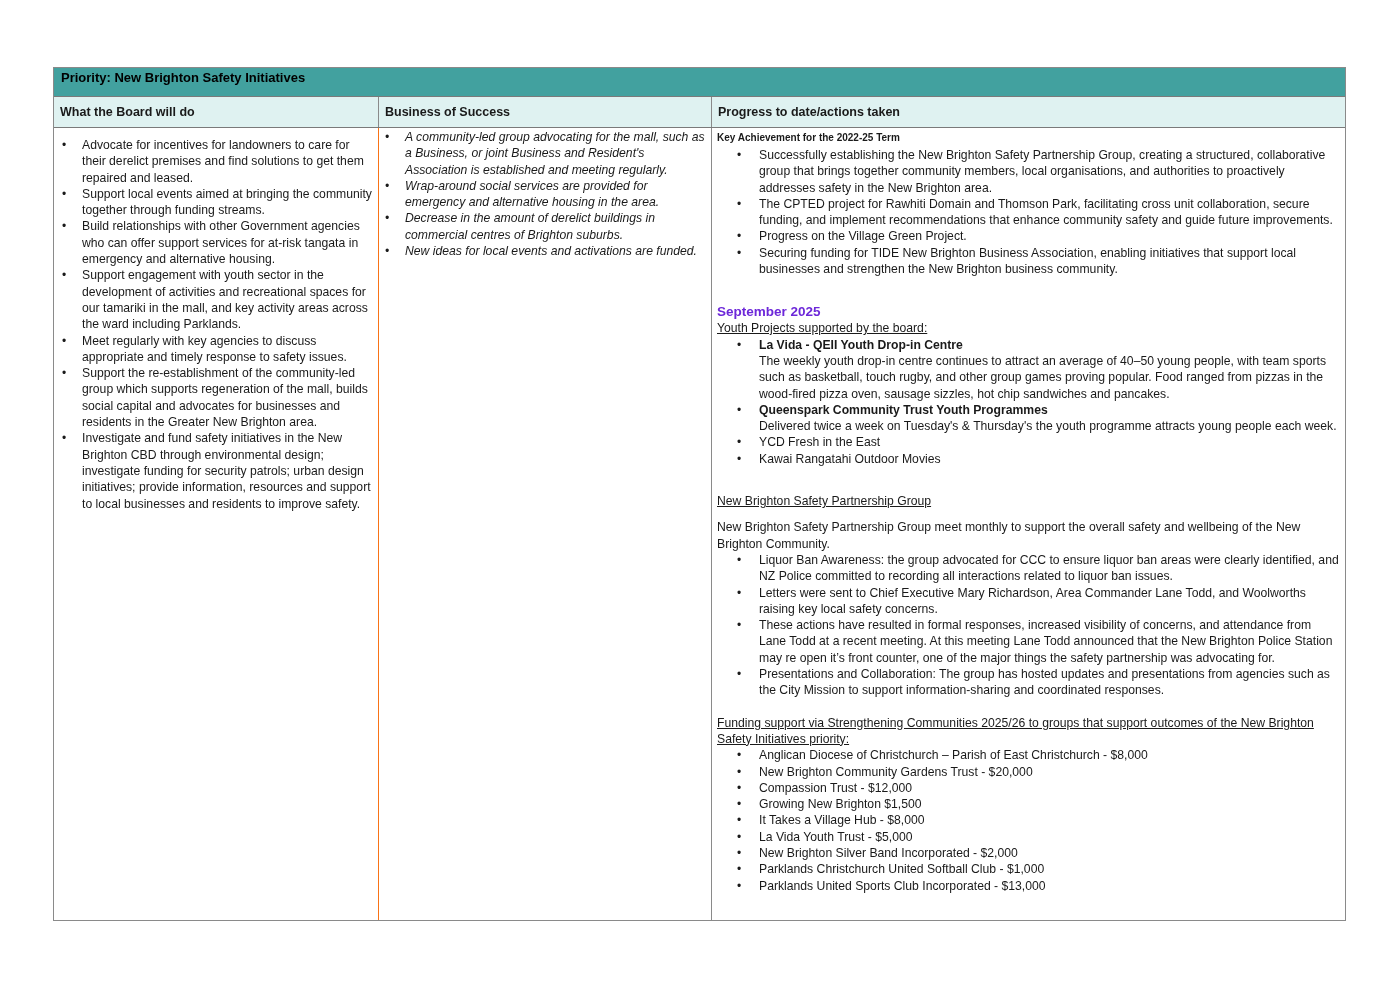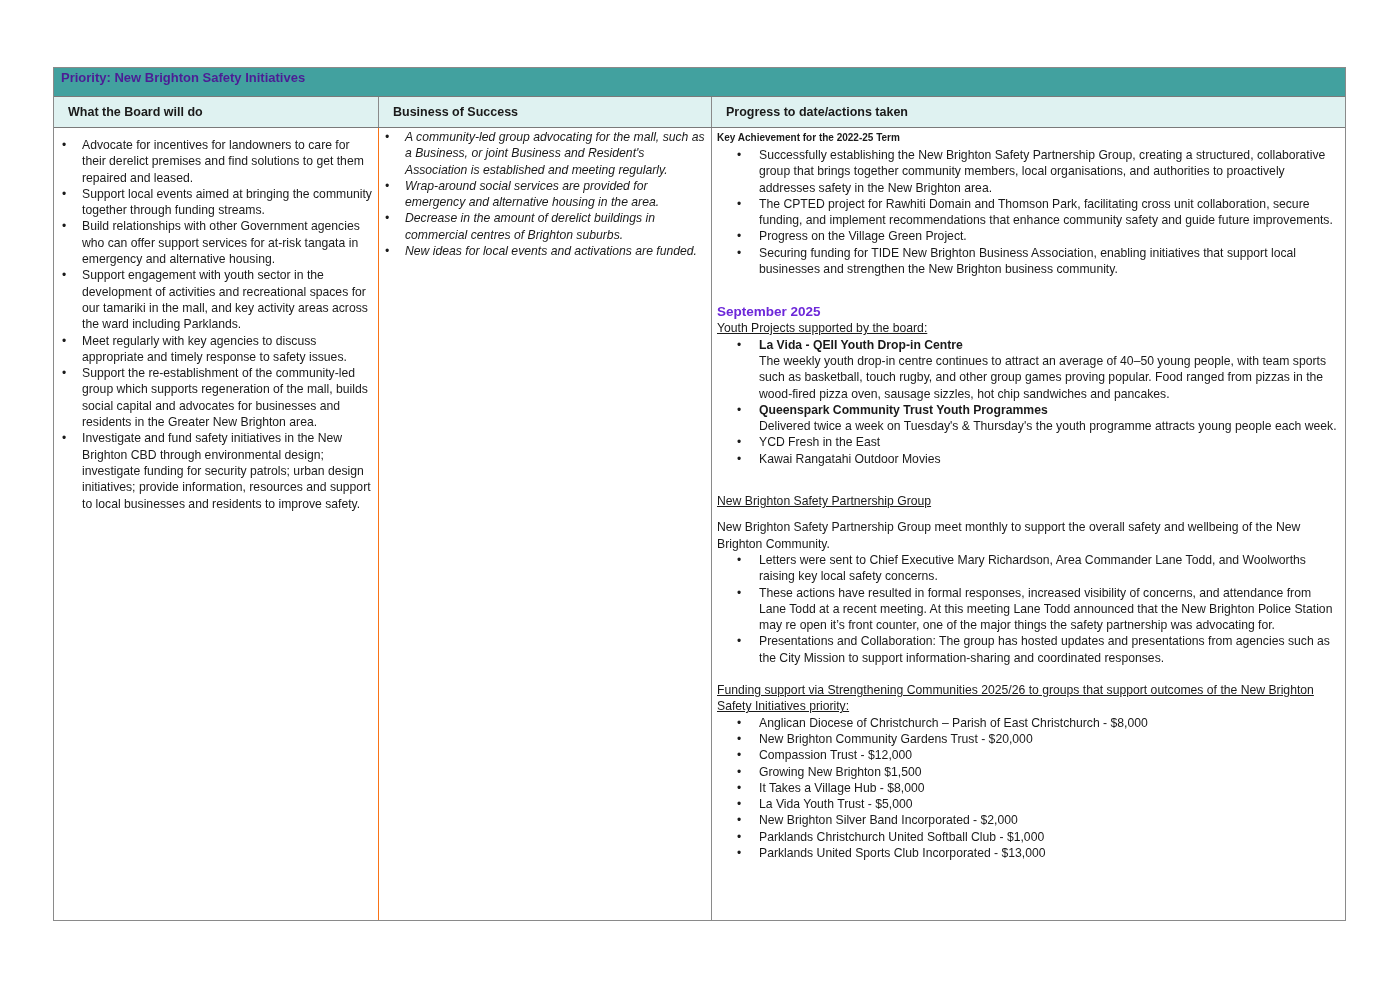--- a/index.html
+++ b/index.html
@@ -1,27 +1,27 @@
 <!DOCTYPE html>
 <html><head>
 <meta charset="utf-8">
 <style>
   html, body { margin: 0; padding: 0; background: #ffffff; }
   body { width: 1398px; height: 989px; position: relative; overflow: hidden;
          font-family: "Liberation Sans", "DejaVu Sans", sans-serif; color: #1a1a1a; }
   .doc-table { position: absolute; left: 53px; top: 67px; width: 1293px; height: 854px;
                border: 1px solid #8a8a8a; box-sizing: border-box; }
   .priority-bar { position: absolute; left: 0; top: 0; right: 0; height: 29px;
-                  background: #42a19f; color: #4c1d95; font-weight: bold; font-size: 13px;
+                  background: #42a19f; color: #000000; font-weight: bold; font-size: 13px;
                   line-height: 18px; padding: 1px 7px; box-sizing: border-box;
                   border-bottom: 1px solid #7a7a7a; }
   .header-row { position: absolute; left: 0; top: 29px; right: 0; height: 30px;
                 background: #dff2f1; border-bottom: 1px solid #7a7a7a; }
   .hcell { position: absolute; top: 0; height: 30px; font-weight: bold; font-size: 12.5px;
-           line-height: 30px; padding-left: 14px; box-sizing: border-box; }
+           line-height: 30px; padding-left: 6px; box-sizing: border-box; }
   .hcell.c1 { left: 0; width: 325px; border-right: 1px solid #8a8a8a; }
   .hcell.c2 { left: 325px; width: 333px; border-right: 1px solid #8a8a8a; }
   .hcell.c3 { left: 658px; width: 633px; }
   .body-row { position: absolute; left: 0; top: 60px; right: 0; bottom: 0; }
   .bcell { position: absolute; top: 0; bottom: 0; box-sizing: border-box; font-size: 12.2px;
            line-height: 16.3px; overflow: hidden; }
   .bcell.c1 { left: 0; width: 325px; border-right: 1px solid #f97316; padding: 9px 4px 0 6px; }
   .bcell.c2 { left: 325px; width: 333px; border-right: 1px solid #8a8a8a; padding: 1px 4px 0 4px; font-style: italic; }
   .bcell.c3 { left: 658px; width: 633px; padding: 1px 6px 0 5px; }
   ul.bullets { list-style: none; margin: 0; padding: 0; }
@@ -93,20 +93,21 @@
         </li>
         <li>YCD Fresh in the East</li>
         <li>Kawai Rangatahi Outdoor Movies</li>
       </ul>
 
       <div class="gap-l"></div>
       <div class="ul-heading">New Brighton Safety Partnership Group</div>
       <div class="gap-s"></div>
       <div>New Brighton Safety Partnership Group meet monthly to support the overall safety and wellbeing of the New Brighton Community.</div>
       <ul class="bullets">
+        <li>Liquor Ban Awareness: the group advocated for CCC to ensure liquor ban areas were clearly identified, and NZ Police committed to recording all interactions related to liquor ban issues.</li>
         <li>Letters were sent to Chief Executive Mary Richardson, Area Commander Lane Todd, and Woolworths raising key local safety concerns.</li>
         <li>These actions have resulted in formal responses, increased visibility of concerns, and attendance from Lane Todd at a recent meeting. At this meeting Lane Todd announced that the New Brighton Police Station may re open it’s front counter, one of the major things the safety partnership was advocating for.</li>
         <li>Presentations and Collaboration: The group has hosted updates and presentations from agencies such as the City Mission to support information-sharing and coordinated responses.</li>
       </ul>
 
       <div class="gap-l" style="height:16px"></div>
       <div class="ul-heading">Funding support via Strengthening Communities 2025/26 to groups that support outcomes of the New Brighton Safety Initiatives priority:</div>
       <ul class="bullets">
         <li>Anglican Diocese of Christchurch – Parish of East Christchurch - $8,000</li>
         <li>New Brighton Community Gardens Trust - $20,000</li>

